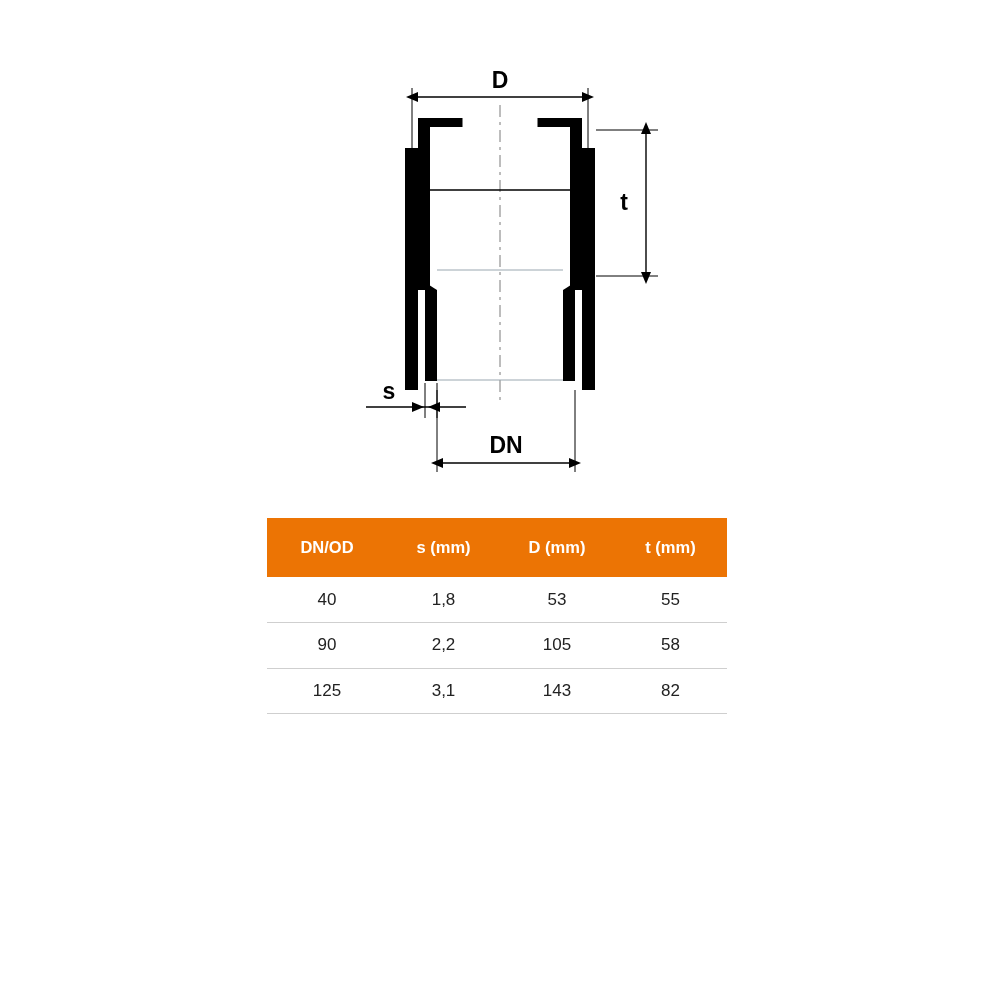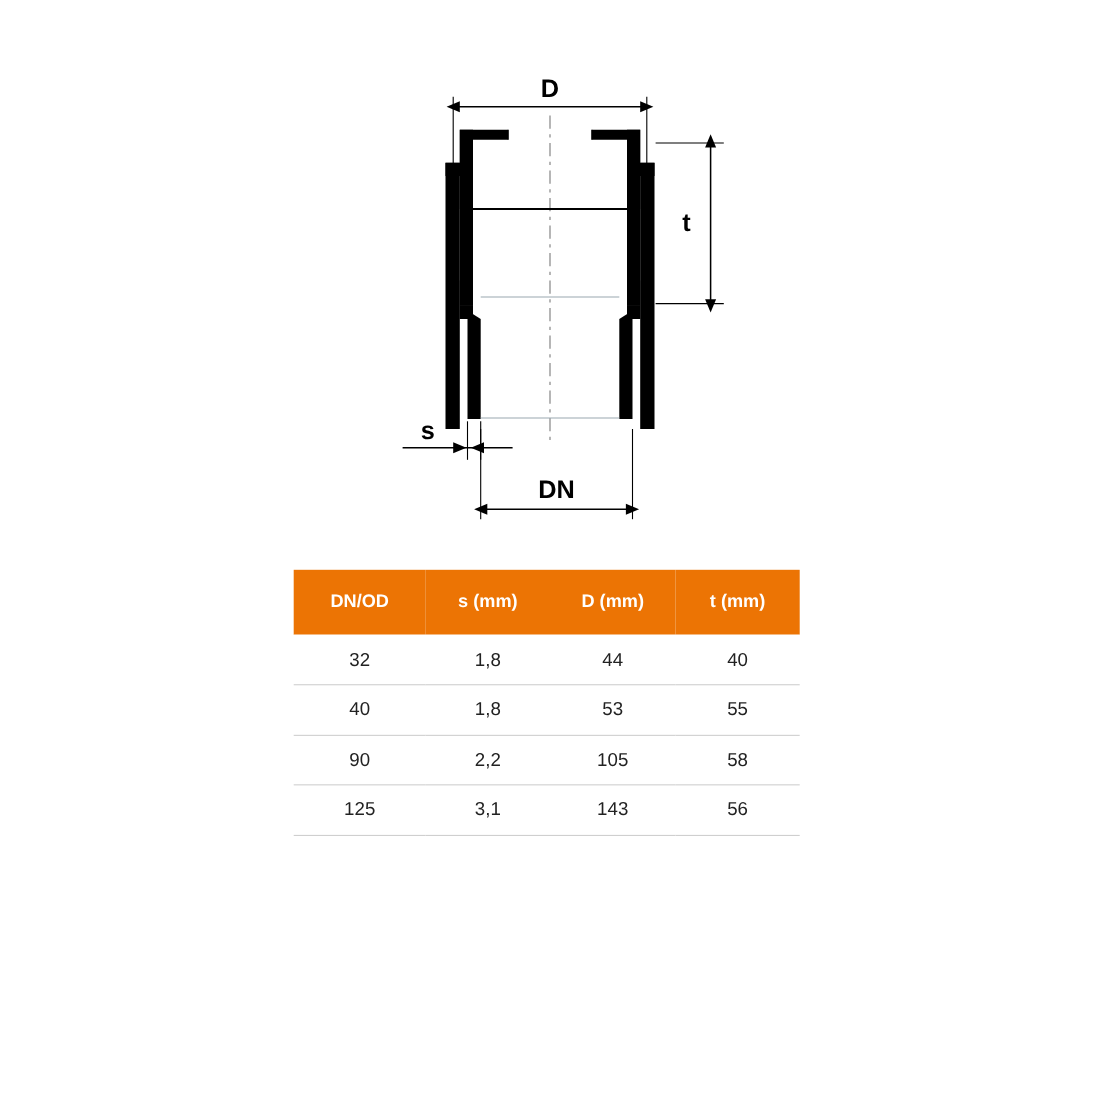--- a/index.html
+++ b/index.html
@@ -178,38 +178,32 @@
     <thead>
       <tr>
         <th>DN/OD</th>
         <th>s (mm)</th>
         <th>D (mm)</th>
         <th>t (mm)</th>
       </tr>
     </thead>
     <tbody>
       <tr>
-        <td>32</td>
-        <td>1,8</td>
-        <td>44</td>
-        <td>40</td>
-      </tr>
-      <tr>
         <td>40</td>
         <td>1,8</td>
         <td>53</td>
         <td>55</td>
       </tr>
       <tr>
         <td>90</td>
         <td>2,2</td>
         <td>105</td>
         <td>58</td>
       </tr>
       <tr>
         <td>125</td>
         <td>3,1</td>
         <td>143</td>
-        <td>56</td>
+        <td>82</td>
       </tr>
     </tbody>
   </table>
 </div>
 
 </body></html>

